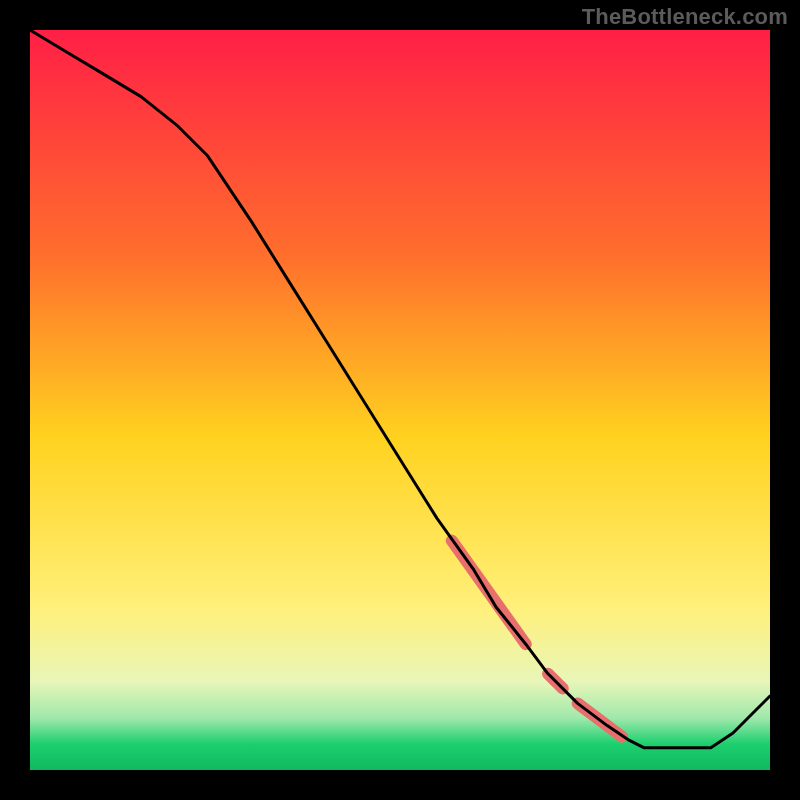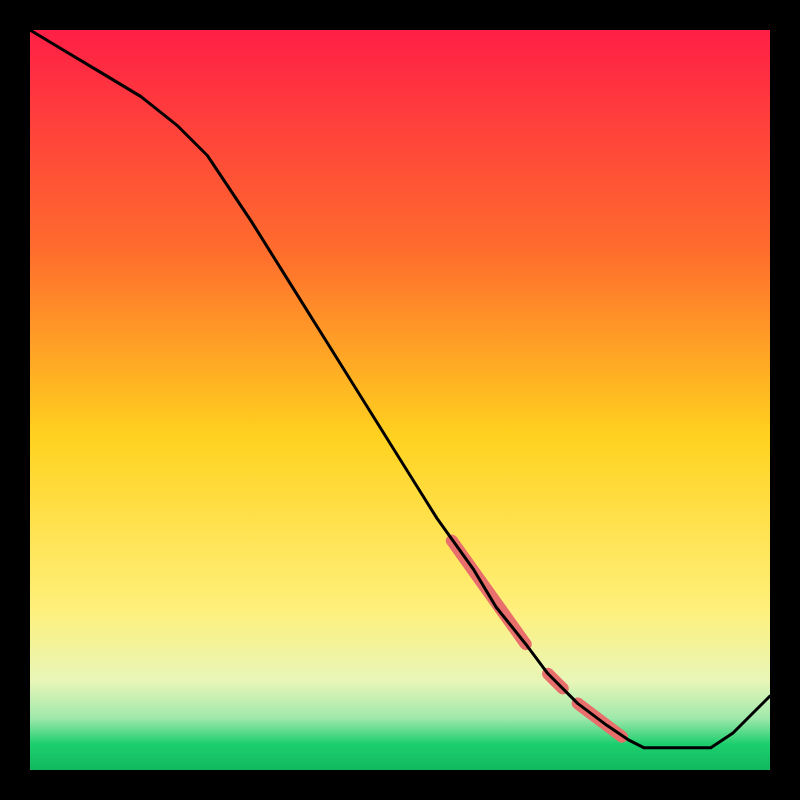--- a/index.html
+++ b/index.html
@@ -28,20 +28,21 @@
     z-index: 10;
   }
   svg {
     display: block;
   }
 </style>
 </head>
 <body>
 <div class="frame">
 
+<div class="watermark">TheBottleneck.com</div>
 
 <svg id="chart-svg" width="800" height="800" viewBox="0 0 800 800">
   <defs>
     <linearGradient id="bgGrad" x1="0" y1="0" x2="0" y2="1">
           <stop offset="0%" stop-color="#ff1f46"></stop>
           <stop offset="30%" stop-color="#ff6d2d"></stop>
           <stop offset="55.00000000000001%" stop-color="#ffd21f"></stop>
           <stop offset="78%" stop-color="#fff07a"></stop>
           <stop offset="88%" stop-color="#e8f6b8"></stop>
           <stop offset="93%" stop-color="#9fe8ab"></stop>

